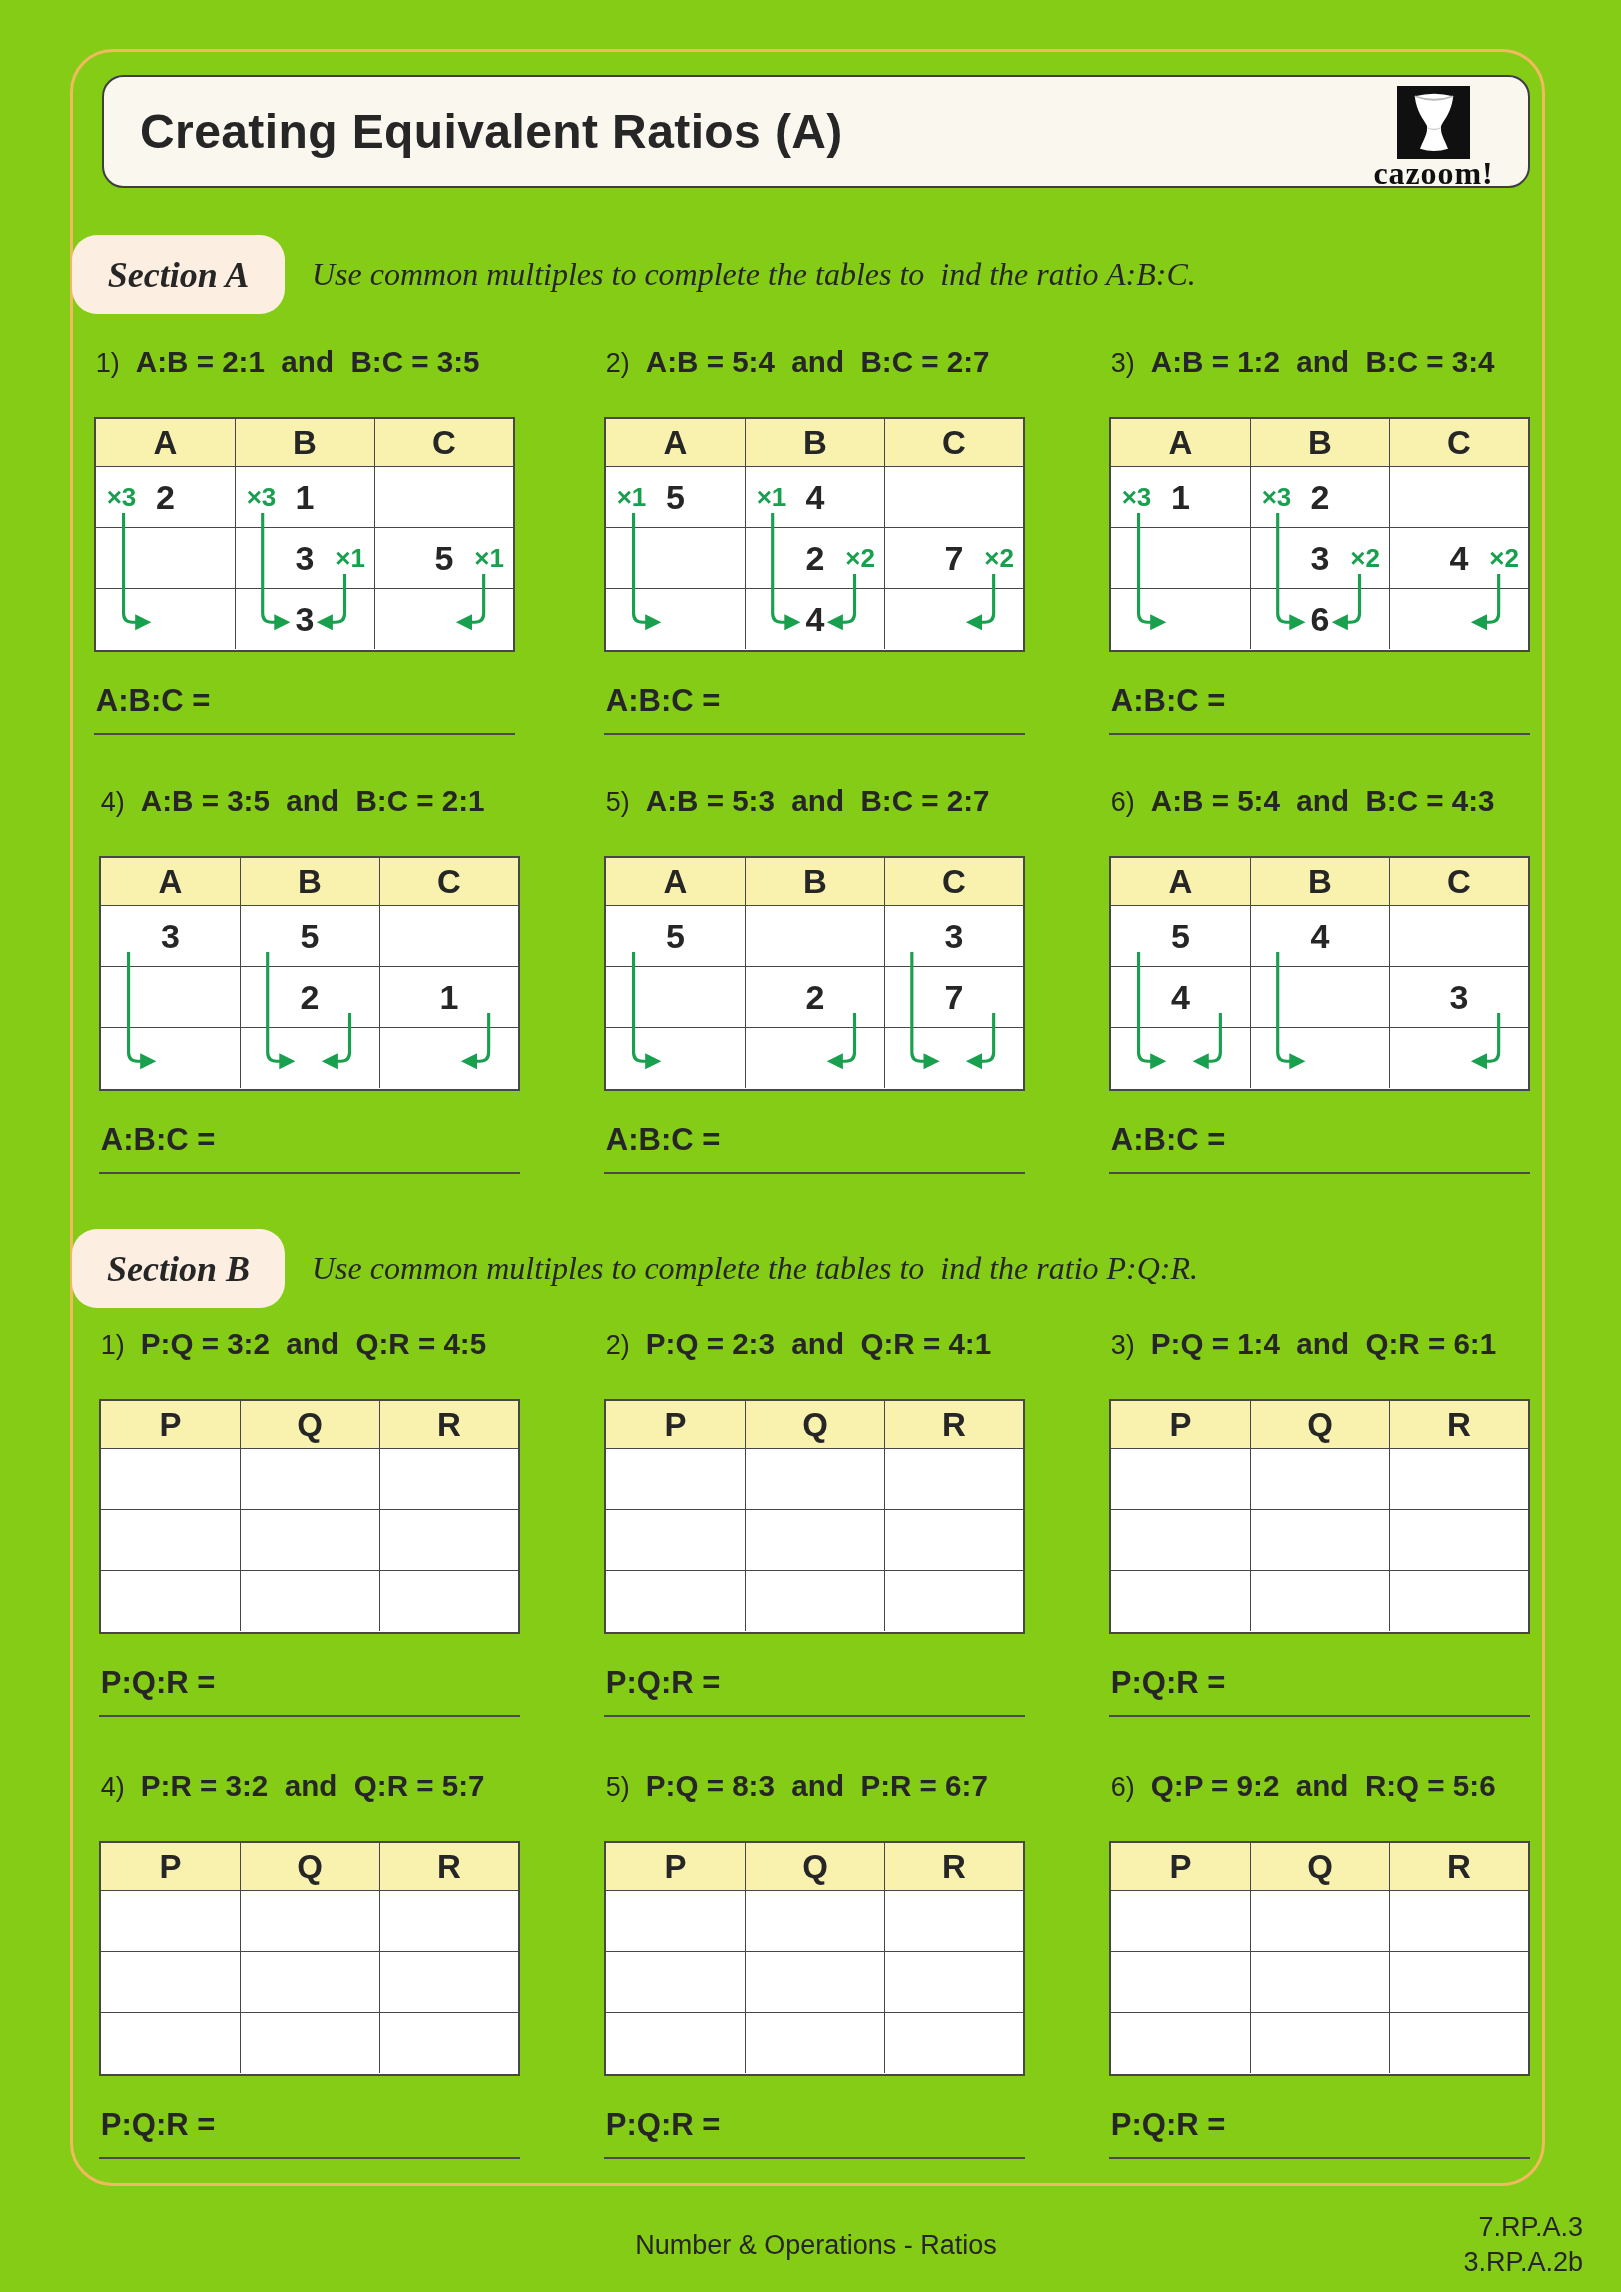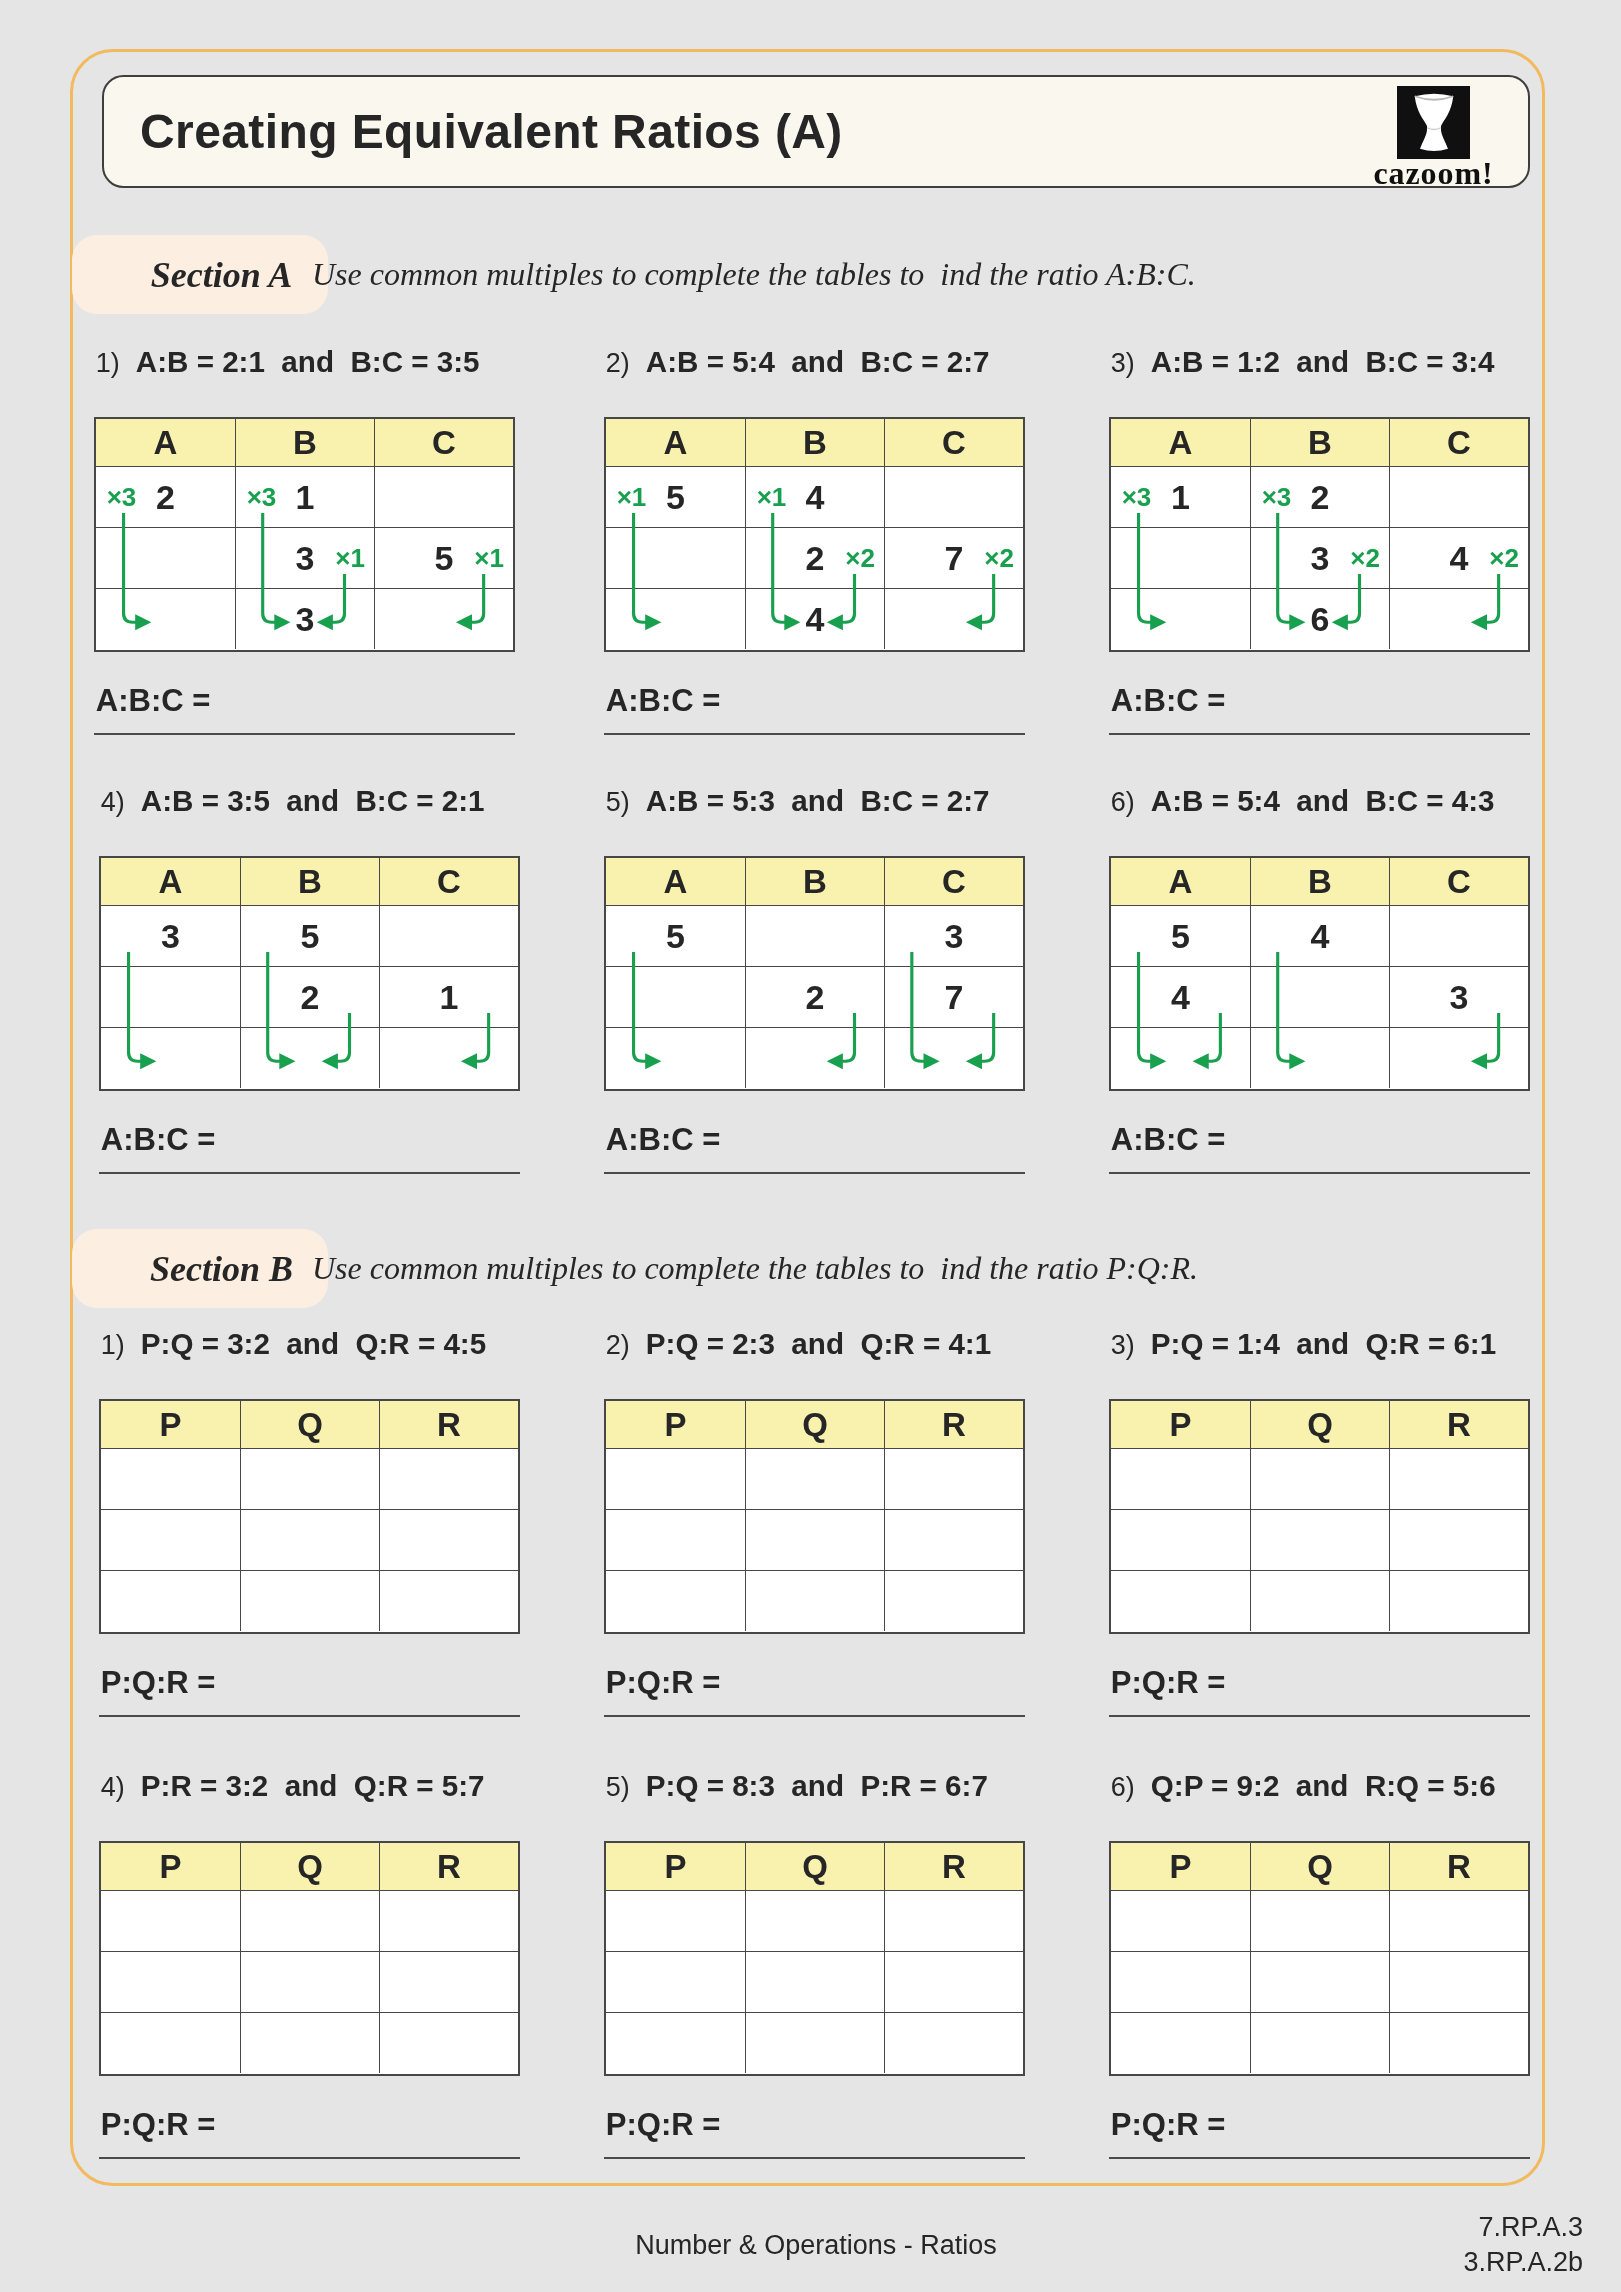--- a/index.html
+++ b/index.html
@@ -1,37 +1,37 @@
 <!DOCTYPE html>
 <html style="--orange: #f2b95f; --yellow: #f8f2ae; --green: #18a04f; --peach: #fcefe1; --blue: #1717cf; --ink: #262626;font-size:14.3px"><head>
 <meta charset="utf-8">
 <style>
   :root{
     --orange:#f2b95f; --yellow:#f8f2ae; --green:#18a04f;
     --peach:#fcefe1; --blue:#1717cf; --ink:#262626; --line:#474747;
   }
   html,body{margin:0;padding:0;background:#fff;}
-  .sheet{position:relative;width:1622px;height:2293px;background:#e5e5e5;
+  .sheet{position:relative;width:1622px;height:2293px;background:#84cc16;
          font-family:"Liberation Sans",sans-serif;color:var(--ink);overflow:hidden;}
   .frame{position:absolute;left:70px;top:49px;width:1475px;height:2137px;
          border:3.6px solid var(--orange);border-radius:43px;box-sizing:border-box;}
   
   .titlebox{position:absolute;left:102px;top:75px;width:1428px;height:113px;
             background:#f9f7ee;border:2.7px solid #3e3e3e;border-radius:21.5px;
             box-sizing:border-box;display:flex;align-items:center;}
   .titlebox h1{margin:0 0 0 36px;font-size:48px;font-weight:bold;letter-spacing:0.4px;}
   .logo{position:absolute;right:23px;top:5.4px;width:143px;text-align:center;}
   .logo-sq{width:73px;height:73px;background:#101010;margin:3.6px auto 0;
            display:flex;align-items:center;justify-content:center;}
   .logo-text{font-family:"Liberation Serif",serif;font-weight:bold;font-size:32px;
              margin-top:-3.6px;letter-spacing:0.9px;color:#101010;}
   
   .sec-badge{position:absolute;left:72px;width:213px;height:79px;background:var(--peach);
              border-radius:25px;display:flex;align-items:center;justify-content:center;
-             font-family:"Liberation Serif",serif;font-style:italic;font-weight:bold;font-size:36px;padding-left:43px;}
+             font-family:"Liberation Serif",serif;font-style:italic;font-weight:bold;font-size:36px;}
   .sec-instr{position:absolute;left:312px;height:79px;display:flex;align-items:center;
              font-family:"Liberation Serif",serif;font-style:italic;font-size:32px;}
   
   .problem{position:absolute;width:421px;height:399px;}
   .p-head{position:absolute;top:0;left:1.8px;white-space:nowrap;}
   .p-num{font-size:27px;margin-right:16px;}
   .p-stmt{font-size:29.6px;font-weight:bold;}
   .ptable{position:absolute;top:72px;left:0;width:421px;height:235px;}
   .tgrid{position:absolute;left:0;top:0;right:0;bottom:0;display:grid;
          grid-template-columns:repeat(3,1fr);grid-template-rows:47px 61px 61px 61px;

